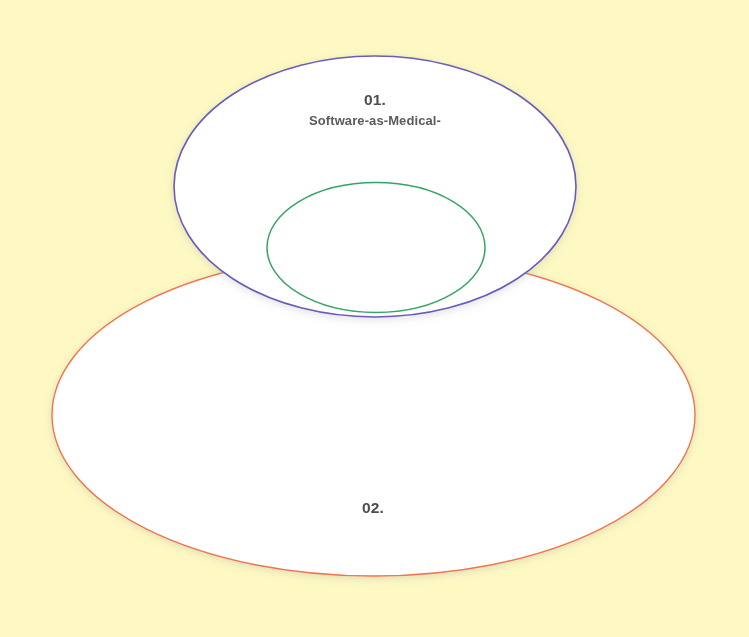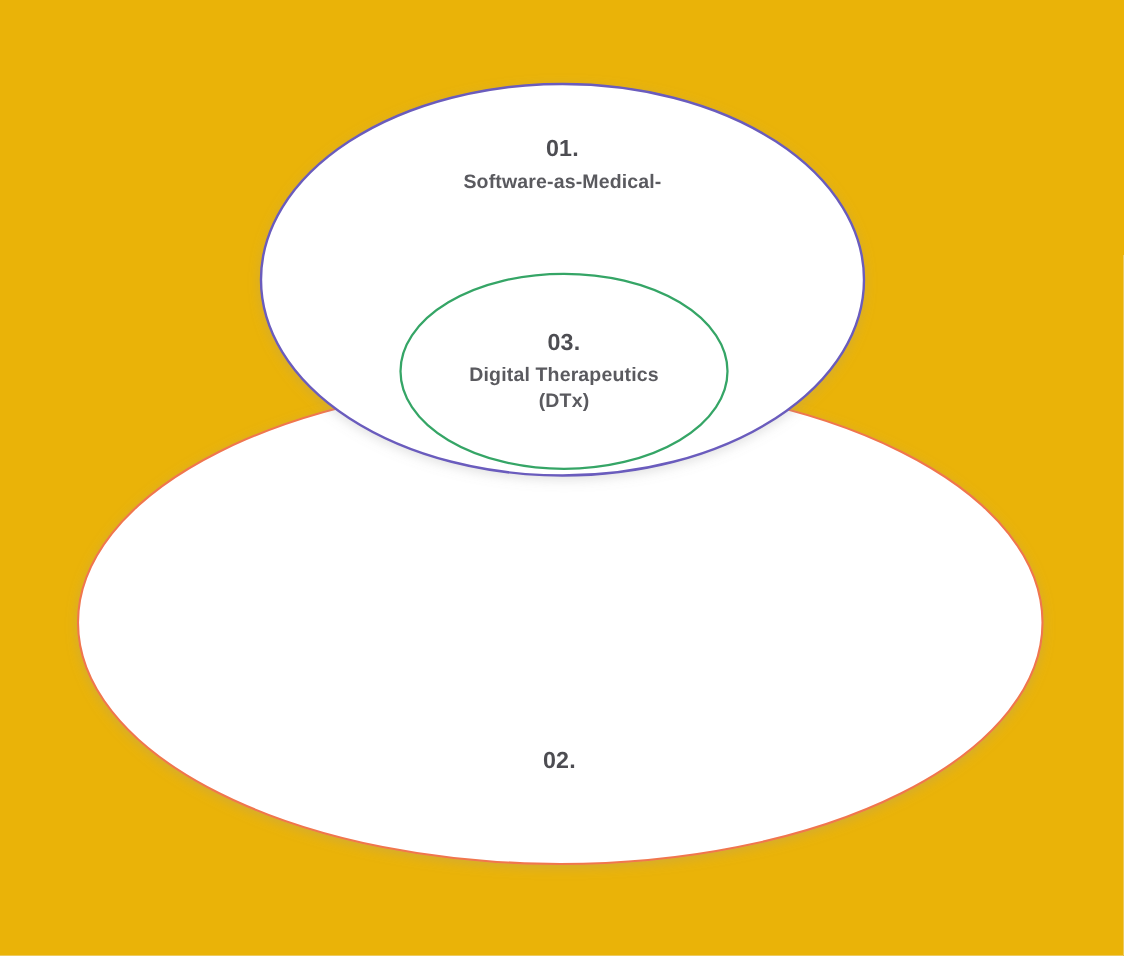--- a/index.html
+++ b/index.html
@@ -63,44 +63,39 @@
   }
   #label-mhealth {
     left: 193px;
     top: 498px;
     width: 360px;
   }
 </style>
 </head>
 <body style="background: rgb(242, 242, 242);">
 
-<div id="canvas" style="background: #eab308;">
+<div id="canvas" style="background: #fef9c3;">
 
   <svg id="venn-svg" viewBox="0 0 749 637" xmlns="http://www.w3.org/2000/svg">
     <defs>
       <filter id="softshadow" x="-25%" y="-25%" width="150%" height="150%">
         <feDropShadow dx="0" dy="2" stdDeviation="4" flood-color="#9a9a9a" flood-opacity="0.30"></feDropShadow>
       </filter>
     </defs>
 
     <ellipse id="ellipse-mhealth" cx="373.5" cy="415" rx="321.5" ry="161" fill="#ffffff" stroke="#f0764e" stroke-width="1.4" filter="url(#softshadow)"></ellipse>
 
     <ellipse id="ellipse-samd" cx="375" cy="186.5" rx="201" ry="130.5" fill="#ffffff" stroke="#6a5bbd" stroke-width="1.6" filter="url(#softshadow)"></ellipse>
 
     <ellipse id="ellipse-dtx" cx="376" cy="247.5" rx="109" ry="65" fill="#ffffff" stroke="#35a566" stroke-width="1.5"></ellipse>
   </svg>
 
   <div class="label" id="label-samd">
     <span class="num">01.</span>
     <span class="name">Software-as-Medical-</span>
   </div>
 
-  <div class="label" id="label-dtx">
-    <span class="num">03.</span>
-    <span class="name">Digital Therapeutics</span>
-    <span class="name">(DTx)</span>
-  </div>
 
   <div class="label" id="label-mhealth">
     <span class="num">02.</span>
   </div>
 
 </div>
 
 </body></html>

